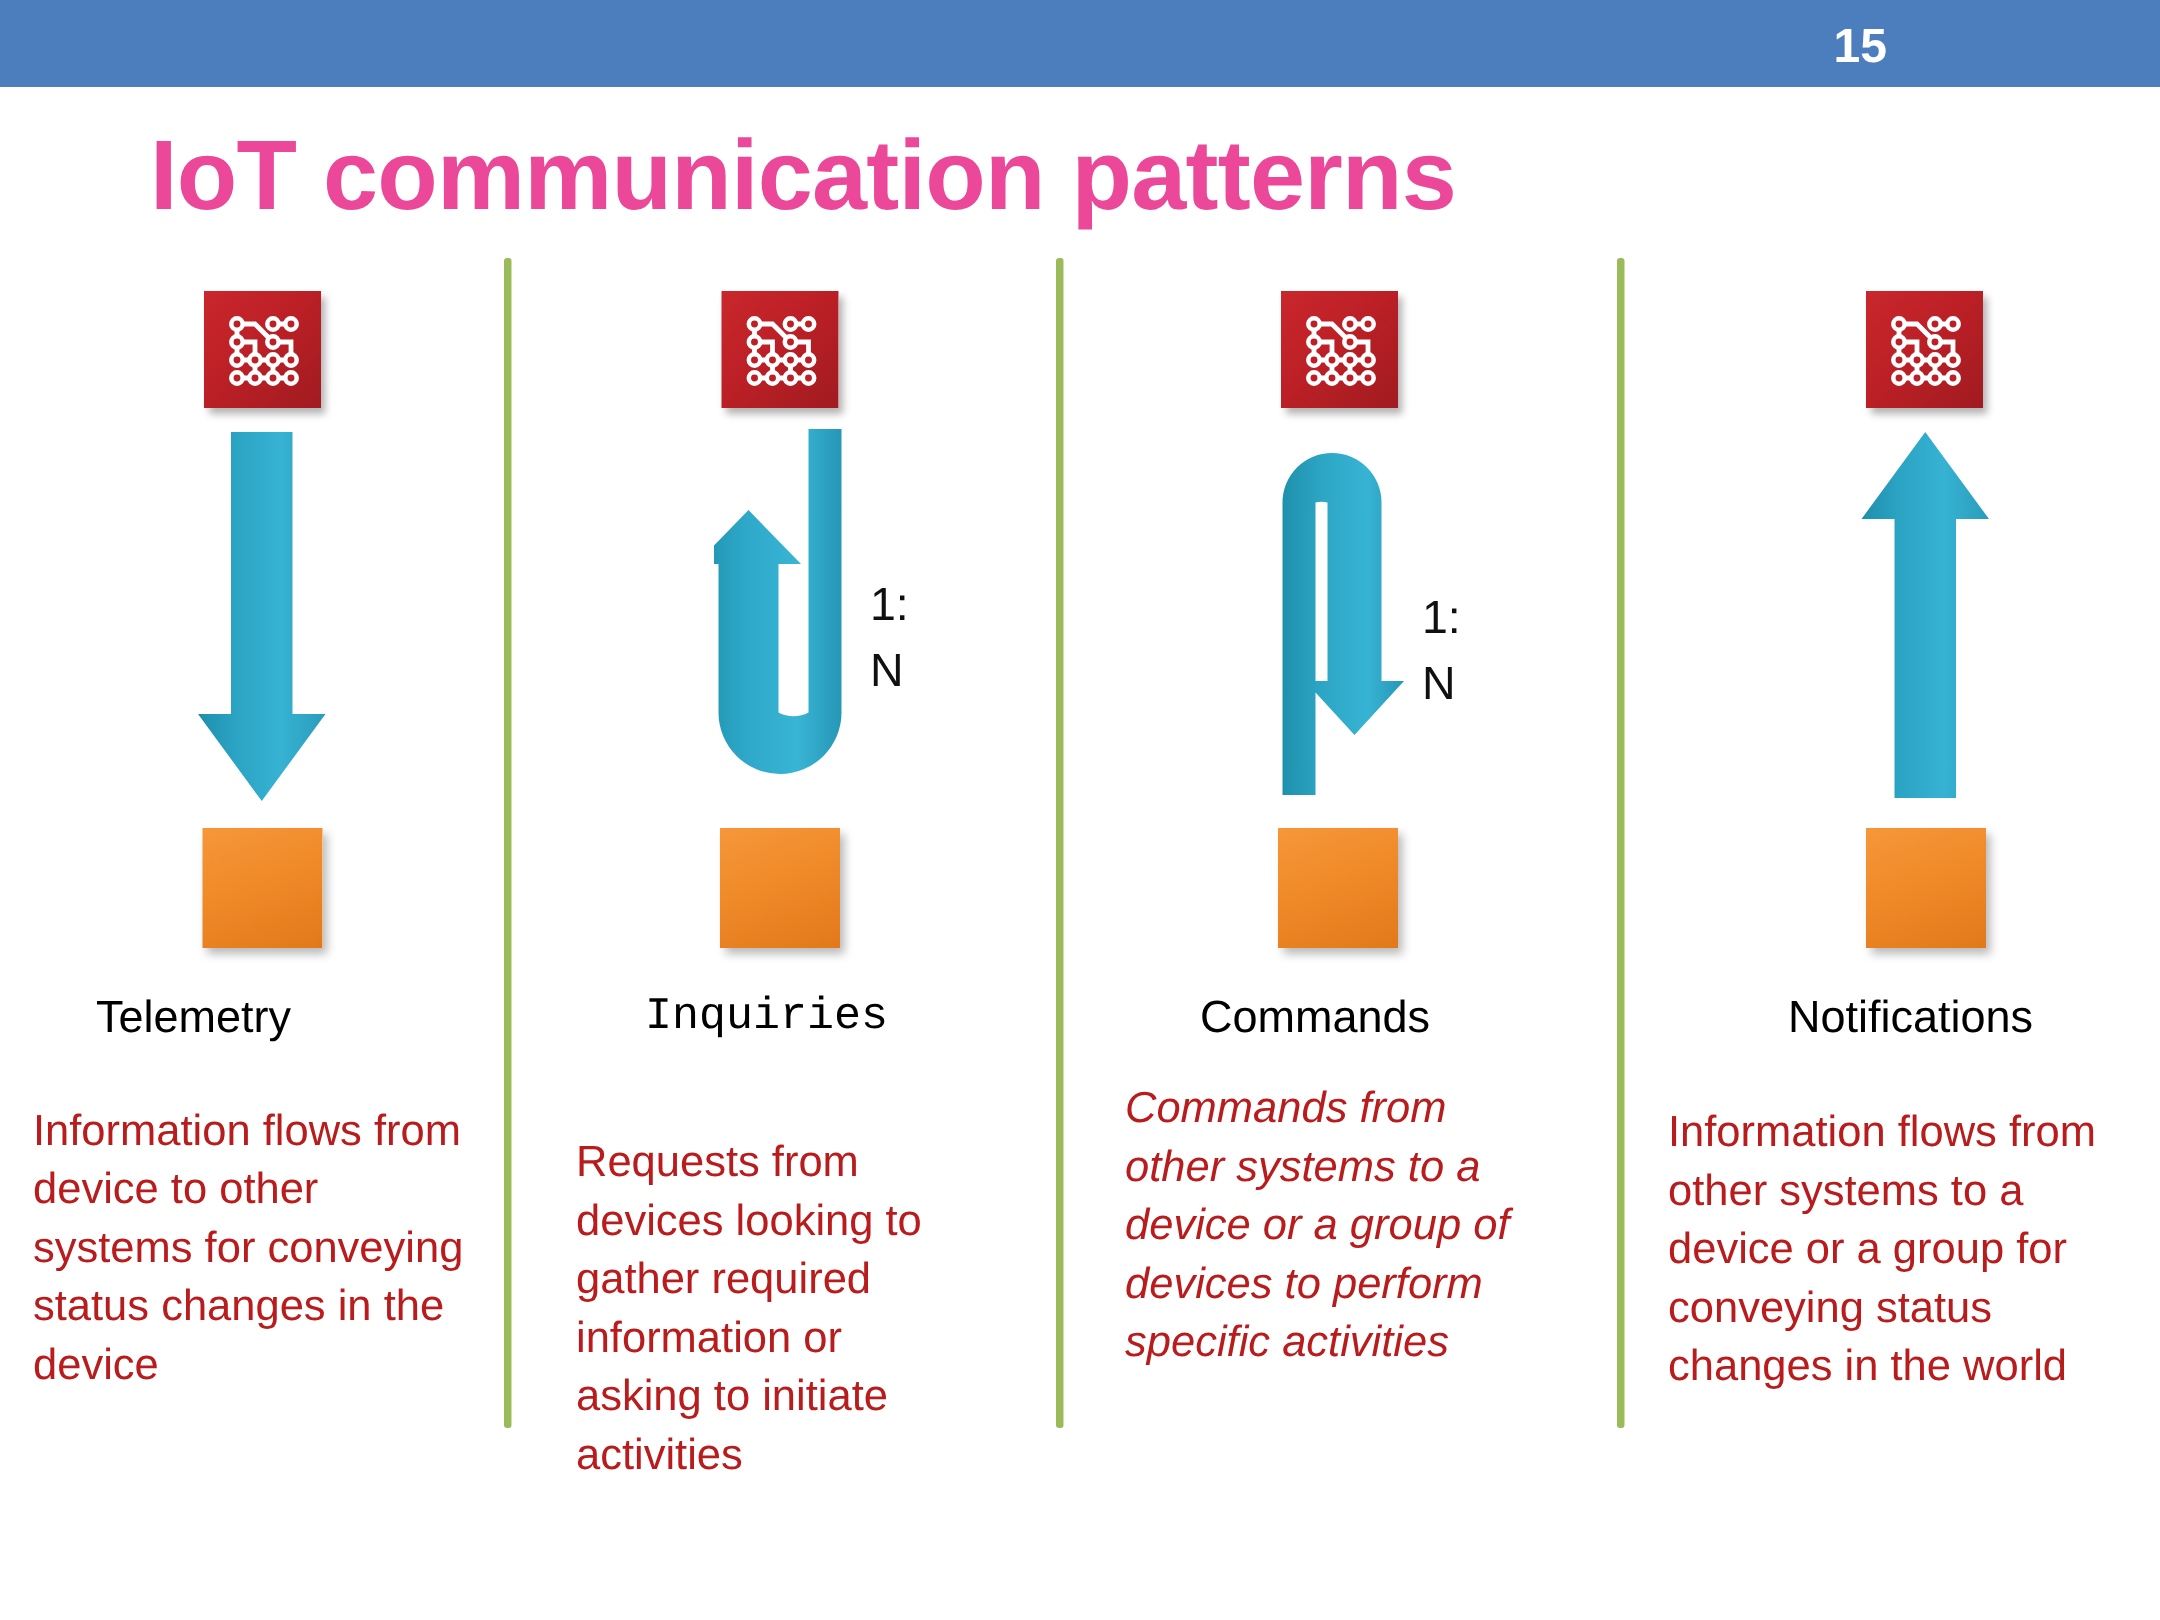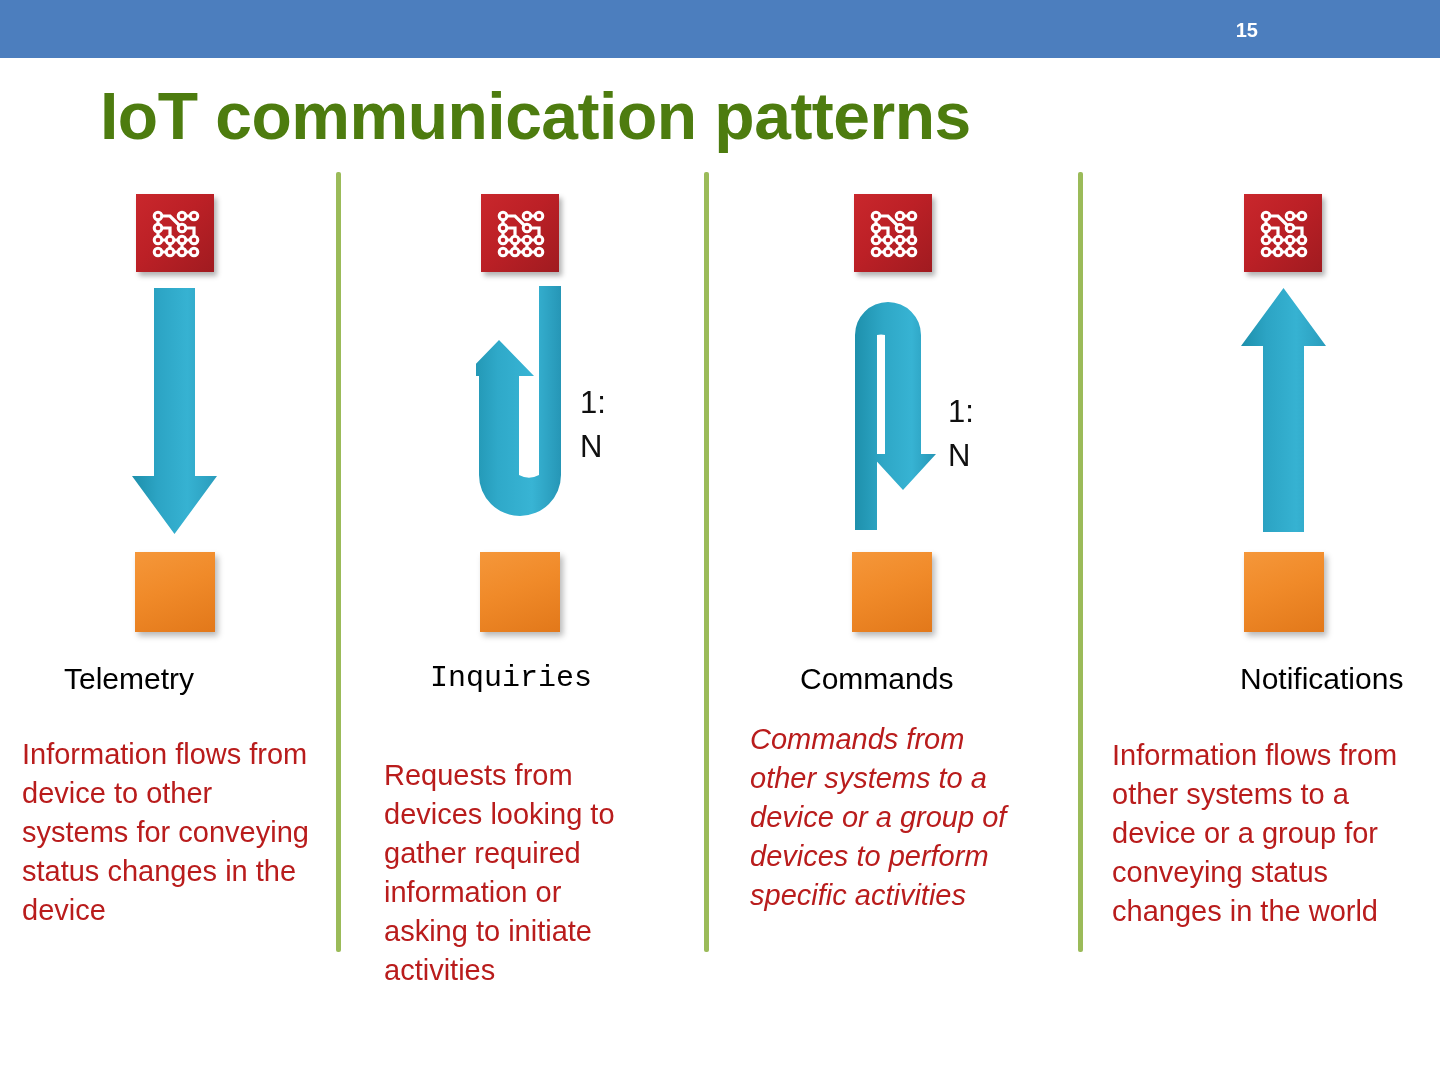--- a/index.html
+++ b/index.html
@@ -21,32 +21,32 @@
     left: 0; top: 0;
     width: 1440px;
     height: 58px;
     background: #4C7EBE;
   }
   .slide-number {
     position: absolute;
     right: 182px;
     top: 16px;
     color: #ffffff;
-    font-size: 20px;
+    font-size: 32px;
     font-weight: bold;
     letter-spacing: 0px;
     line-height: 28px;
   }
 
   
   .slide-title {
     position: absolute;
     left: 100px;
     top: 77px;
-    color: #4d7c0f;
+    color: #ec4899;
     font-size: 66px;
     font-weight: bold;
     letter-spacing: -0.5px;
     line-height: 78px;
     white-space: nowrap;
   }
 
   
   .divider {
     position: absolute;
@@ -345,14 +345,14 @@
         <stop offset="65%" stop-color="#36B2D2"></stop>
         <stop offset="100%" stop-color="#2A9CBC"></stop>
       </linearGradient>
     </defs>
     <path d="M43.5 2 L86 60 L64 60 L64 246 L23 246 L23 60 L1 60 Z" fill="url(#gUp)"></path>
   </svg>
 </div>
 
 <div class="orange-square" style="left:1244px; top:552px;"></div>
 
-<div class="col-heading" style="left:1192px; top:658px;margin-left:48px;">Notifications</div>
+<div class="col-heading" style="left:1192px; top:658px;">Notifications</div>
 <div class="col-body" style="left:1112px; top:736px; width:292px;">Information flows from  other systems to a  device or a group for  conveying status  changes in the world</div>
 
 </body></html>

